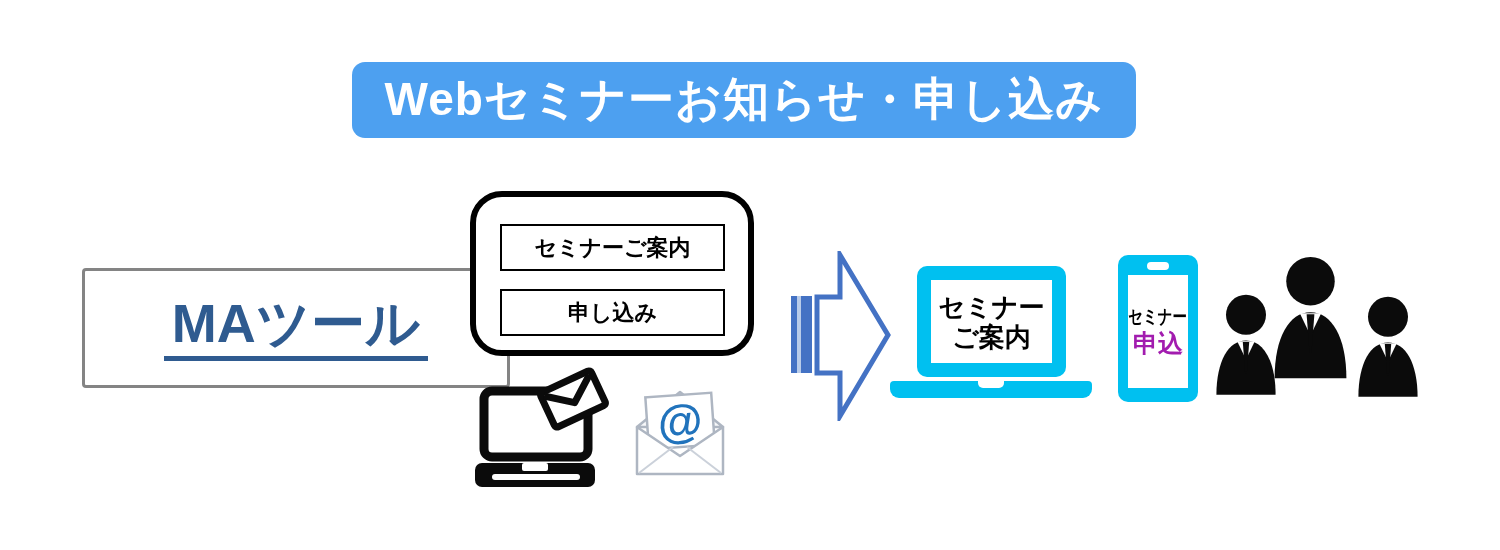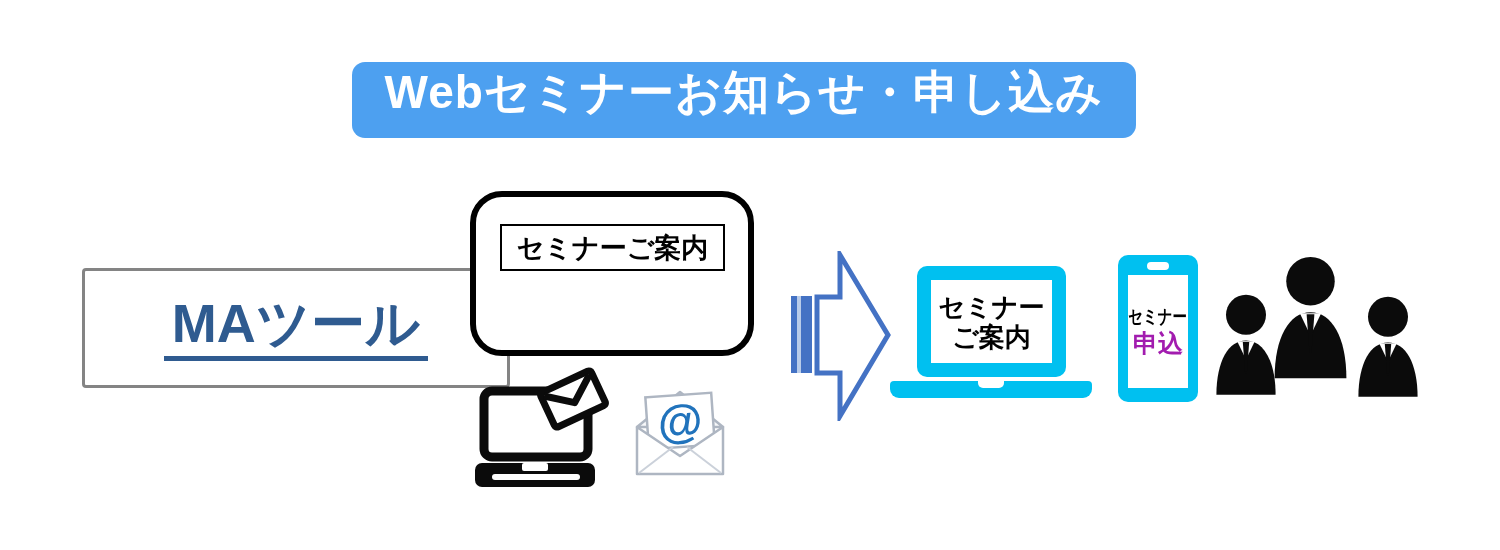--- a/index.html
+++ b/index.html
@@ -2,36 +2,36 @@
 <html><head>
 <meta charset="utf-8">
 <style>
   * { margin:0; padding:0; box-sizing:border-box; }
   html,body { background:#ffffff; }
   body { font-family:"Liberation Sans","DejaVu Sans",sans-serif; }
   .canvas { position:relative; width:1500px; height:550px; background:#ffffff; overflow:hidden; }
 
   
   .title-banner { position:absolute; left:352px; top:62px; width:784px; height:76px;
-    background:#4DA0F0; border-radius:13px; display:flex; justify-content:center; }
+    background:#4DA0F0; border-radius:13px; display:flex; align-items:center; justify-content:center; }
   .title-banner .title-text { color:#ffffff; font-size:46px; font-weight:800; letter-spacing:1px; white-space:nowrap; }
 
   
   .ma-box { position:absolute; left:82px; top:268px; width:428px; height:120px;
     background:#ffffff; border:3px solid #848484; border-radius:4px;
     display:flex; align-items:center; justify-content:center; }
   .ma-label { color:#2F5B90; font-size:54px; font-weight:800; line-height:1.05;
     border-bottom:5px solid #2F5B90; padding:0 8px 5px 8px; white-space:nowrap; }
 
   
   .doc-box { position:absolute; left:470px; top:191px; width:284px; height:165px;
     background:#ffffff; border:6px solid #000000; border-radius:32px; }
   .doc-item { position:absolute; left:24px; width:225px; height:47px; background:#ffffff;
     border:2.5px solid #000000; display:flex; align-items:center; justify-content:center;
-    font-size:27px; font-weight:800; color:#000; white-space:nowrap; }
+    font-size:22px; font-weight:800; color:#000; white-space:nowrap; }
   .doc-item-1 { top:27px; }
   .doc-item-2 { top:92px; }
 
   
   .svg-abs { position:absolute; display:block; }
   .laptop-mail-svg { left:470px; top:367px; width:150px; height:135px; }
   .at-env-svg { left:630px; top:380px; width:100px; height:100px; }
   .arrow-svg { left:789px; top:251px; width:104px; height:170px; }
   .people-svg { left:1202px; top:250px; width:232px; height:150px; }
 
@@ -65,20 +65,21 @@
   <div class="title-banner">
     <span class="title-text">Webセミナーお知らせ・申し込み</span>
   </div>
 
   <div class="ma-box">
     <span class="ma-label">MAツール</span>
   </div>
 
   <div class="doc-box">
     <div class="doc-item doc-item-1">セミナーご案内</div>
+    <div class="doc-item doc-item-2">申し込み</div>
   </div>
 
   <svg class="svg-abs laptop-mail-svg" viewBox="0 0 150 135">
     <rect x="14" y="24" width="104" height="66" rx="8" fill="#ffffff" stroke="#0B0B0B" stroke-width="9"></rect>
     <rect x="5" y="96" width="120" height="24" rx="7" fill="#0B0B0B"></rect>
     <rect x="52" y="96" width="26" height="8" rx="2" fill="#ffffff"></rect>
     <rect x="22" y="107" width="88" height="6" rx="3" fill="#ffffff"></rect>
     <g transform="translate(103,32) rotate(-25)">
       <rect x="-28" y="-19" width="56" height="38" rx="3" fill="#ffffff" stroke="#0B0B0B" stroke-width="7"></rect>
       <path d="M -25 -15 L 0 4 L 25 -15" fill="none" stroke="#0B0B0B" stroke-width="7" stroke-linejoin="round"></path>

